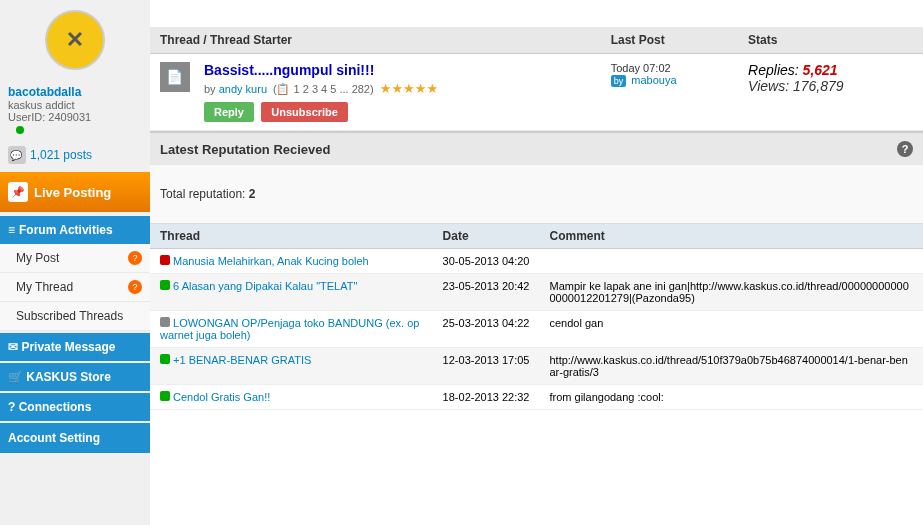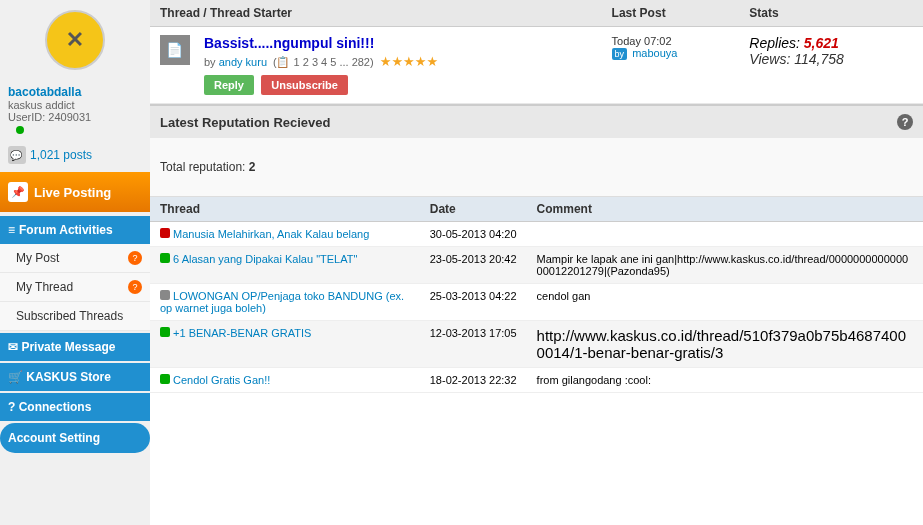--- a/index.html
+++ b/index.html
@@ -150,35 +150,35 @@
       margin-top: 2px;
     }
     .sidebar-account {
       background: #2090d0;
       color: white;
       padding: 8px 8px;
       font-size: 12px;
       font-weight: bold;
       cursor: pointer;
       margin-top: 2px;
-      border-radius: 15px;
     }
 
     
     .main-content {
       flex: 1;
       background: white;
       overflow: auto;
     }
 
     
     .thread-table {
       width: 100%;
       border-collapse: collapse;
       background: white;
+      margin-top: 27px;
     }
     .thread-table thead tr {
       background: #e8e8e8;
     }
     .thread-table thead th {
       padding: 6px 10px;
       text-align: left;
       font-size: 12px;
       font-weight: bold;
       color: #333;
@@ -429,21 +429,21 @@
             <span class="by-icon">by</span>
             <a class="by-link" href="#">mabouya</a>
           </div>
         </td>
         <td class="stats-cell">
           <div>
             <span>Replies:</span>
             <a class="stats-replies" href="#">5,621</a>
           </div>
           <div class="stats-views">
-            <span>Views:</span> <span>114,758</span>
+            <span>Views:</span> <span>176,879</span>
           </div>
         </td>
       </tr>
     </tbody>
   </table>
 
   <div class="reputation-section">
     <div class="reputation-header">
       <span>Latest Reputation Recieved</span>
       <div class="help-icon">?</div>
@@ -457,21 +457,21 @@
         <tr>
           <th>Thread</th>
           <th>Date</th>
           <th>Comment</th>
         </tr>
       </thead>
       <tbody id="rep-tbody">
       <tr>
     <td>
       <span class="rep-dot-red"></span>
-      <a class="rep-link" href="#">Manusia Melahirkan, Anak Kalau belang</a>
+      <a class="rep-link" href="#">Manusia Melahirkan, Anak Kucing boleh</a>
     </td>
     <td style="white-space:nowrap;">30-05-2013 04:20</td>
     <td style="font-size:11px;word-break:break-all;"></td>
   </tr>
           <tr>
     <td>
       <span class="rep-dot-green"></span>
       <a class="rep-link" href="#">6 Alasan yang Dipakai Kalau "TELAT"</a>
     </td>
     <td style="white-space:nowrap;">23-05-2013 20:42</td>
@@ -484,21 +484,21 @@
     </td>
     <td style="white-space:nowrap;">25-03-2013 04:22</td>
     <td style="font-size:11px;word-break:break-all;">cendol gan</td>
   </tr>
           <tr>
     <td>
       <span class="rep-dot-green"></span>
       <a class="rep-link" href="#">+1 BENAR-BENAR GRATIS</a>
     </td>
     <td style="white-space:nowrap;">12-03-2013 17:05</td>
-    <td style="font-size:15px;word-break:break-all;">http://www.kaskus.co.id/thread/510f379a0b75b46874000014/1-benar-benar-gratis/3</td>
+    <td style="font-size:11px;word-break:break-all;">http://www.kaskus.co.id/thread/510f379a0b75b46874000014/1-benar-benar-gratis/3</td>
   </tr>
           <tr>
     <td>
       <span class="rep-dot-green"></span>
       <a class="rep-link" href="#">Cendol Gratis Gan!!</a>
     </td>
     <td style="white-space:nowrap;">18-02-2013 22:32</td>
     <td style="font-size:11px;word-break:break-all;">from gilangodang :cool:</td>
   </tr>
         </tbody>

